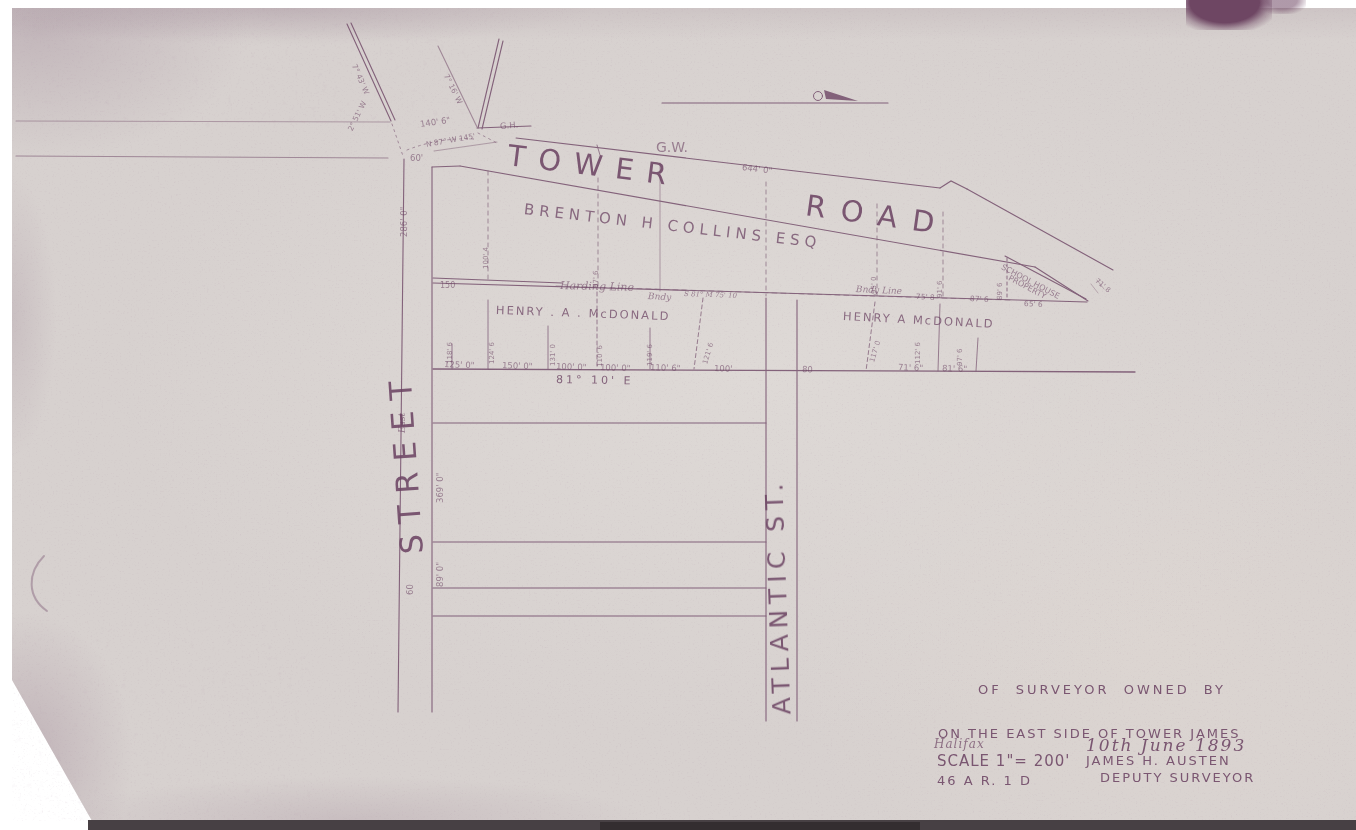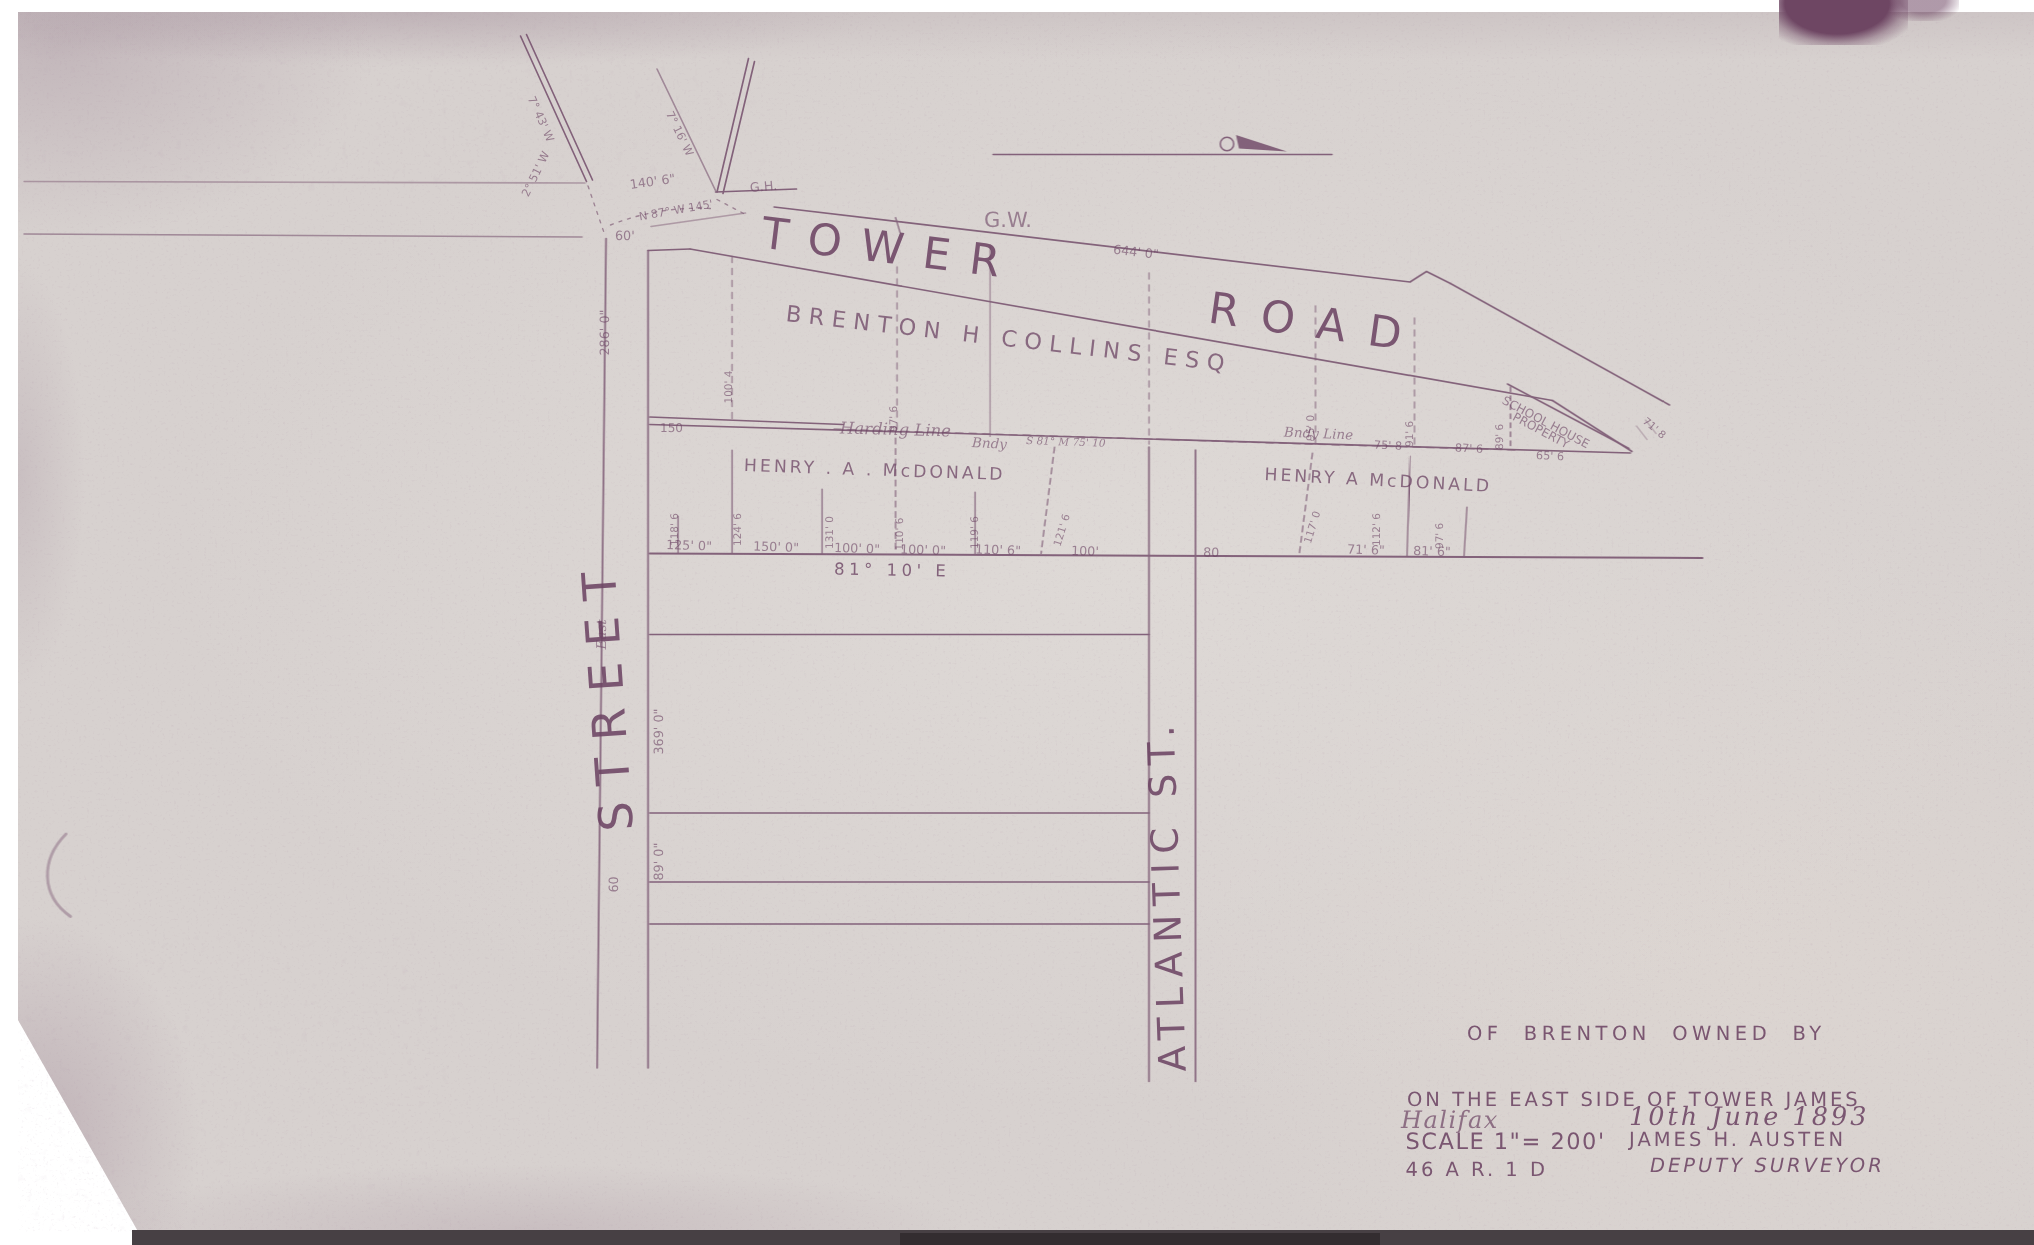--- a/index.html
+++ b/index.html
@@ -166,28 +166,28 @@
   <span class="L f" style="left:596px;top:284px;font-size:7px;transform:rotate(-90deg);">97' 6</span>
   <span class="L f" style="left:874px;top:290px;font-size:7px;transform:rotate(-90deg);">95' 0</span>
   <span class="L f" style="left:940px;top:294px;font-size:7px;transform:rotate(-90deg);">91' 6</span>
   <span class="L f" style="left:1000px;top:296px;font-size:7px;transform:rotate(-90deg);">89' 6</span>
 
   <span class="L f" style="left:916px;top:292px;font-size:7.5px;transform:rotate(3deg);">75' 8</span>
   <span class="L f" style="left:970px;top:294px;font-size:7.5px;transform:rotate(3deg);">87' 6</span>
   <span class="L f" style="left:1024px;top:299px;font-size:7.5px;transform:rotate(3deg);">65' 6</span>
   <span class="L f" style="left:1096px;top:276px;font-size:7px;transform:rotate(40deg);">71' 8</span>
 
-  <span class="L" style="left:978px;top:682px;font-size:13px;letter-spacing:3px;word-spacing:7px;">OF BRENTON OWNED BY</span>
+  <span class="L" style="left:978px;top:682px;font-size:13px;letter-spacing:3px;word-spacing:7px;">OF SURVEYOR OWNED BY</span>
   <span class="L" style="left:938px;top:726px;font-size:13px;letter-spacing:2px;">ON THE EAST SIDE OF TOWER JAMES</span>
-  <span class="L it" style="left:934px;top:737px;font-size:16px;letter-spacing:1px;opacity:.7;">Halifax</span>
+  <span class="L it" style="left:934px;top:737px;font-size:12px;letter-spacing:1px;opacity:.7;">Halifax</span>
   <span class="L it" style="left:1086px;top:735px;font-size:17px;letter-spacing:2px;">10th June 1893</span>
   <span class="L" style="left:937px;top:752px;font-size:15px;letter-spacing:1px;">SCALE 1"= 200'</span>
   <span class="L" style="left:1086px;top:753px;font-size:13px;letter-spacing:2px;">JAMES H. AUSTEN</span>
   <span class="L" style="left:937px;top:773px;font-size:13px;letter-spacing:2px;">46 A    R. 1 D</span>
-  <span class="L" style="left:1100px;top:770px;font-size:13px;letter-spacing:2px;font-style:italic;">DEPUTY SURVEYOR</span>
+  <span class="L" style="left:1100px;top:770px;font-size:13px;letter-spacing:2px;">DEPUTY SURVEYOR</span>
   <span class="L" style="left:1288px;top:829px;font-size:20px;font-weight:bold;letter-spacing:2px;opacity:.95;">A-29</span>
 
   <svg width="1356" height="830" viewBox="0 0 1356 830" style="opacity:.45">
     <defs>
       <filter id="grain" x="0" y="0" width="100%" height="100%">
         <feTurbulence type="fractalNoise" baseFrequency="0.55" numOctaves="2" seed="11"></feTurbulence>
         <feColorMatrix type="matrix" values="0 0 0 0 0.42  0 0 0 0 0.27  0 0 0 0 0.38  0.9 0 0 0 -0.55"></feColorMatrix>
       </filter>
       <filter id="grain2" x="0" y="0" width="100%" height="100%">
         <feTurbulence type="fractalNoise" baseFrequency="0.18" numOctaves="2" seed="4"></feTurbulence>

